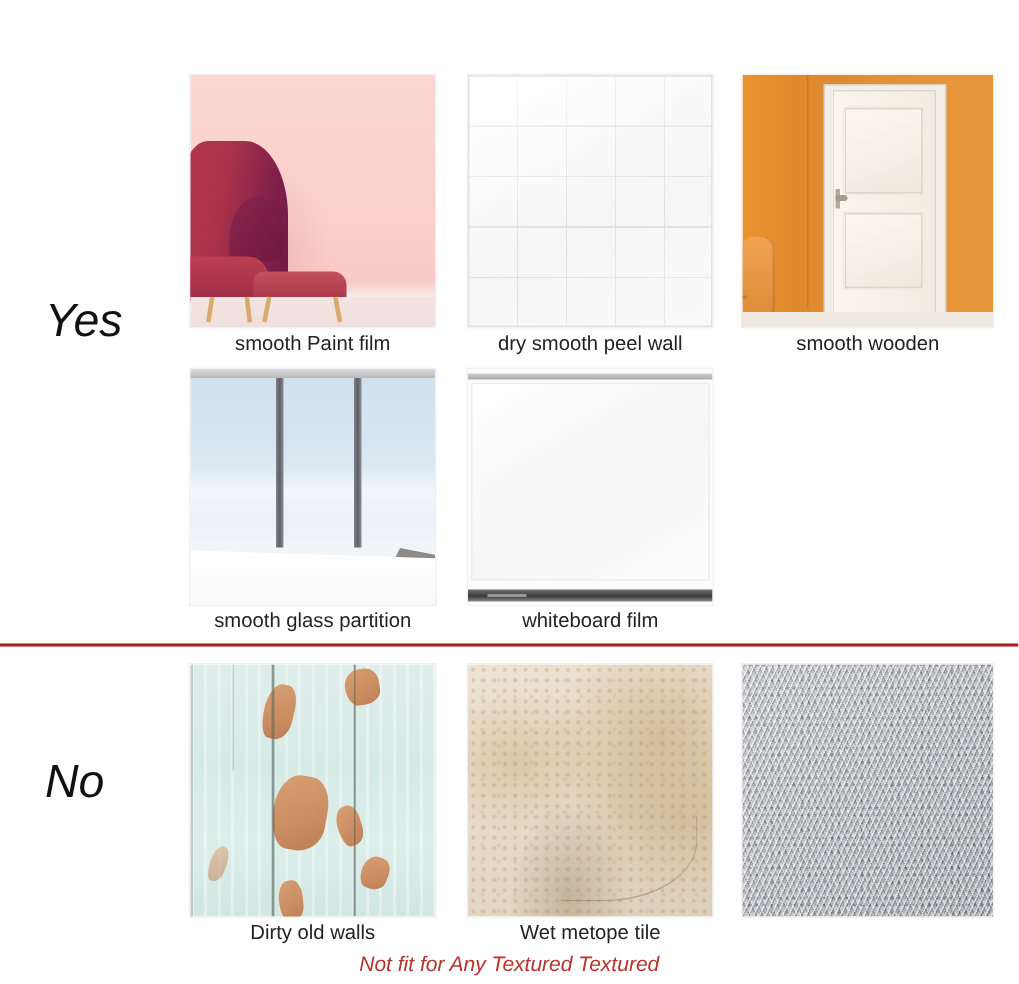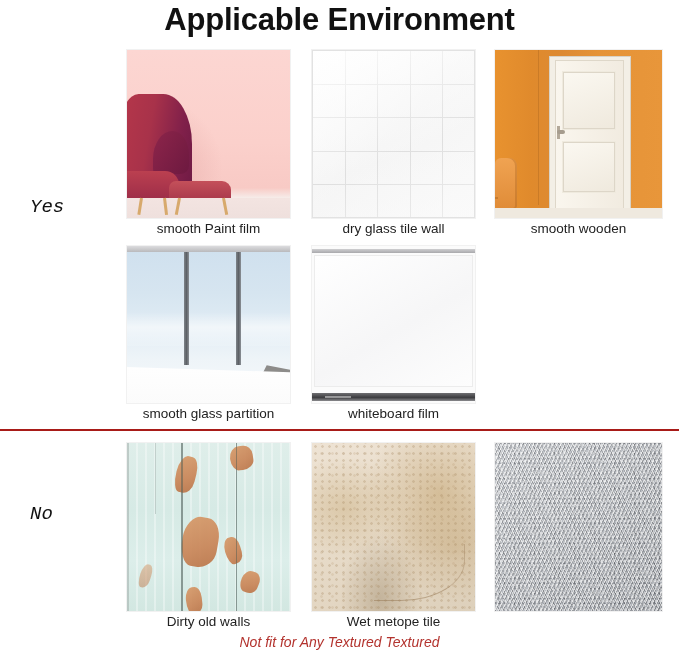--- a/index.html
+++ b/index.html
@@ -15,22 +15,22 @@
   .title {
     position: absolute; left: 0; top: 2px; width: 679px;
     text-align: center;
     font-size: 31px; font-weight: bold; color: #111;
     letter-spacing: -0.2px;
   }
 
   
   .row-label {
     position: absolute; left: 30px;
-    font-size: 19px; font-style: italic; color: #111;
-    font-family: Liberation Mono, monospace;
+    font-size: 31px; font-style: italic; color: #111;
+    font-family: Liberation Sans, sans-serif;
     text-align: right;
   }
   .row-label.yes { top: 196px; }
   .row-label.no  { top: 503px; }
 
   
   .divider {
     position: absolute; left: 0; top: 429px; width: 679px; height: 2px;
     background: #a81b18;
   }
@@ -173,21 +173,20 @@
     background-size: auto, auto, 4px 4px, 5px 5px;
     background-position: 0 0, 0 0, 0 0, 2px 3px;
   }
   .art-rough .vign { position: absolute; inset: 0; background: linear-gradient(140deg, rgba(255,255,255,.18), rgba(0,0,0,.05)); }
 </style>
 </head>
 <body>
 
 <div class="page">
 
-  <div class="title">Applicable Environment</div>
 
   <div class="row-label yes">Yes</div>
 
   <div class="cell" style="left:127px; top:50px; width:163px;">
     <div class="thumb" style="width:163px; height:168px;">
       <div class="art-paint">
         <div class="shadow"></div>
         <div class="chair-back"></div>
         <div class="chair-wing"></div>
         <div class="chair-seat"></div>
@@ -203,21 +202,21 @@
   </div>
 
   <div class="cell" style="left:312px; top:50px; width:163px;">
     <div class="thumb" style="width:163px; height:168px;">
       <div class="art-tile">
         <div class="grid"></div>
         <div class="sheen"></div>
         <div class="edge"></div>
       </div>
     </div>
-    <div class="caption">dry glass tile wall</div>
+    <div class="caption">dry smooth peel wall</div>
   </div>
 
   <div class="cell" style="left:495px; top:50px; width:167px;">
     <div class="thumb" style="width:167px; height:168px;">
       <div class="art-door">
         <div class="wall-seam"></div>
         <div class="frame"></div>
         <div class="door">
           <div class="panel top"></div>
           <div class="panel bot"></div>

